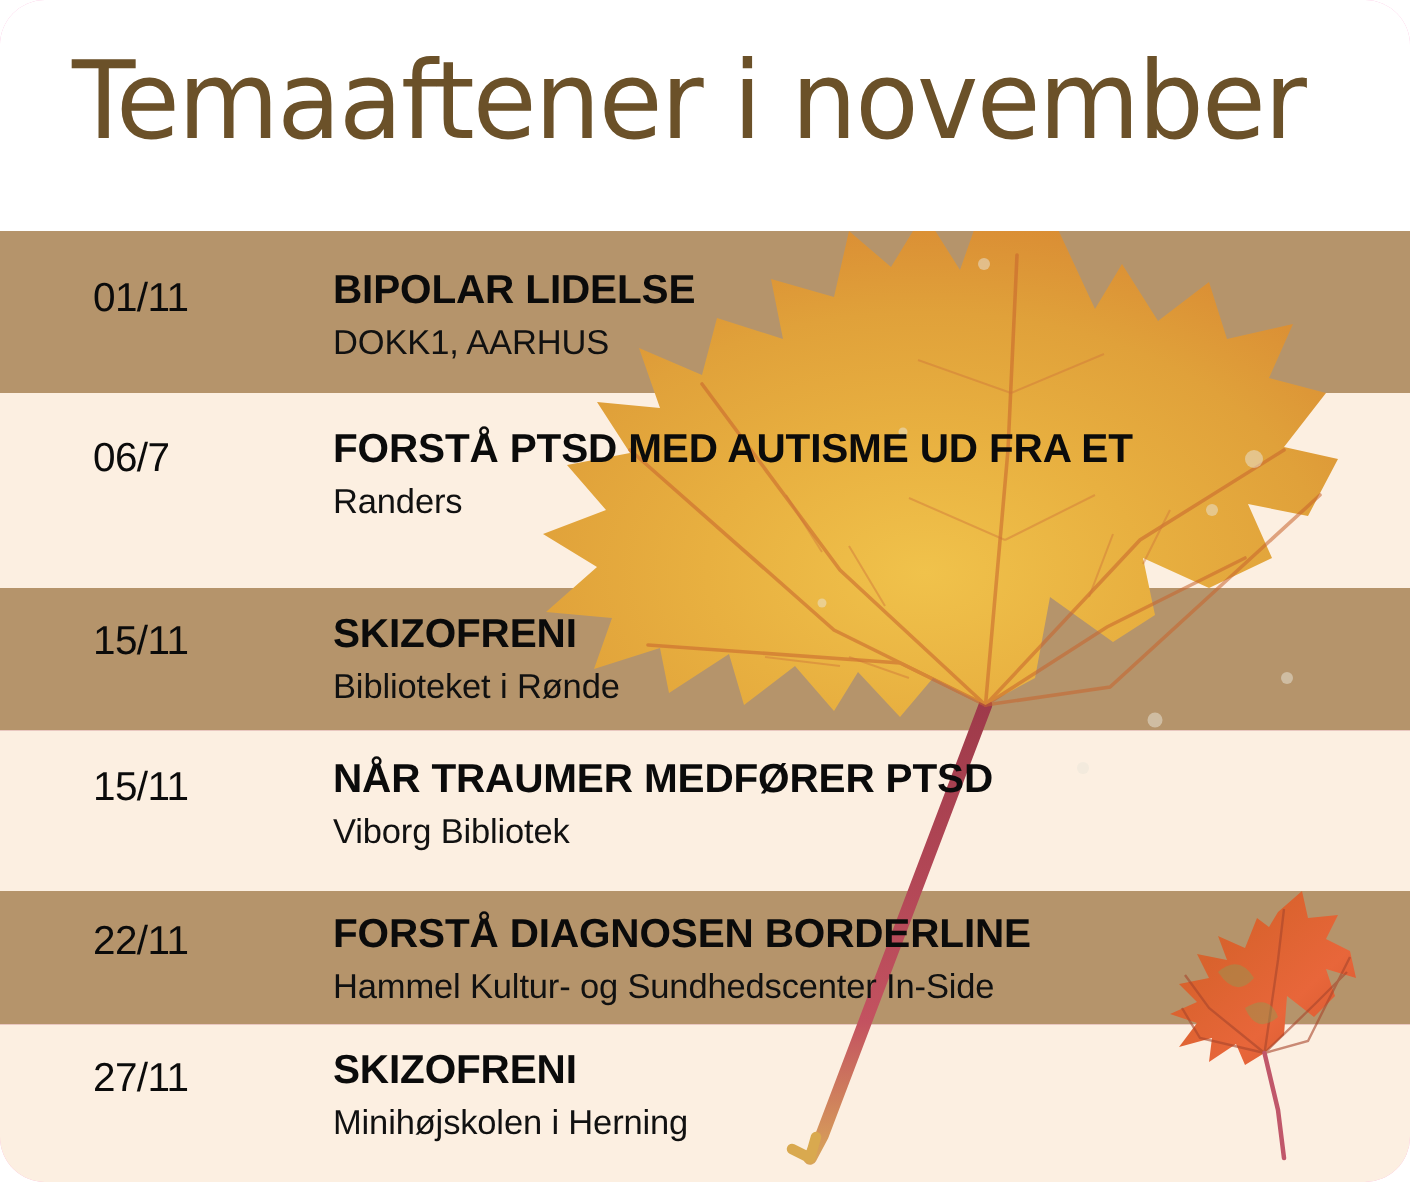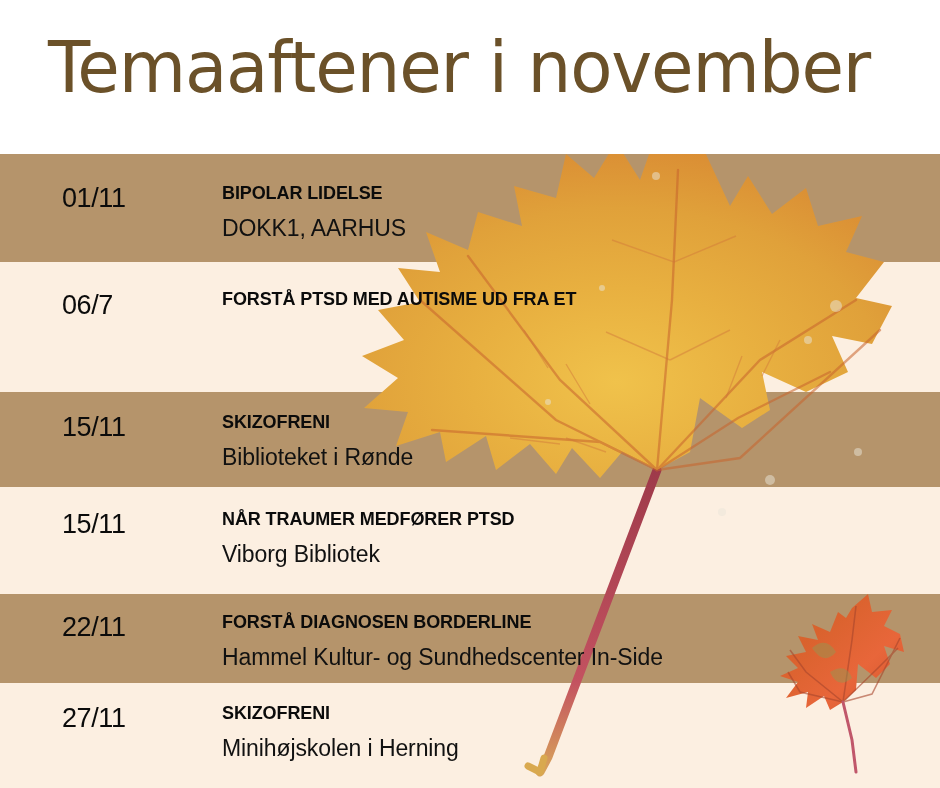--- a/index.html
+++ b/index.html
@@ -10,20 +10,21 @@
   }
   body {
     font-family: "Liberation Sans", "DejaVu Sans", sans-serif;
   }
   #poster {
     position: relative;
     width: 940px;
     height: 788px;
     overflow: hidden;
     background: #f9a8d4;
+    border-radius: 30px;
   }
 
   
   .header {
     position: absolute;
     left: 0;
     top: 0;
     width: 940px;
     height: 154px;
     background: #ffffff;
@@ -96,21 +97,21 @@
     letter-spacing: -0.4px;
     white-space: nowrap;
   }
   .row-body {
     position: absolute;
     left: 222px;
     right: 10px;
   }
   .row-title {
     font-family: "Liberation Sans", "DejaVu Sans", sans-serif;
-    font-size: 18px;
+    font-size: 27px;
     font-weight: bold;
     color: #0b0b0b;
     letter-spacing: -0.1px;
     line-height: 34px;
     white-space: nowrap;
   }
   .row-venue {
     font-family: "Liberation Sans", "DejaVu Sans", sans-serif;
     font-size: 23px;
     font-weight: 400;
@@ -235,20 +236,21 @@
         <div class="row-date" style="top: 29px;">01/11</div>
         <div class="row-body" style="top: 22px;">
           <div class="row-title">BIPOLAR LIDELSE</div>
           <div class="row-venue">DOKK1, AARHUS</div>
         </div>
       </div>
       <div class="row" style="top: 262px; height: 130px;">
         <div class="row-date" style="top: 28px;">06/7</div>
         <div class="row-body" style="top: 20px;">
           <div class="row-title">FORSTÅ PTSD MED AUTISME UD FRA ET</div>
+          <div class="row-venue">Randers</div>
         </div>
       </div>
       <div class="row" style="top: 392px; height: 95px;">
         <div class="row-date" style="top: 20px;">15/11</div>
         <div class="row-body" style="top: 13px;">
           <div class="row-title">SKIZOFRENI</div>
           <div class="row-venue">Biblioteket i Rønde</div>
         </div>
       </div>
       <div class="row" style="top: 487px; height: 107px;">

